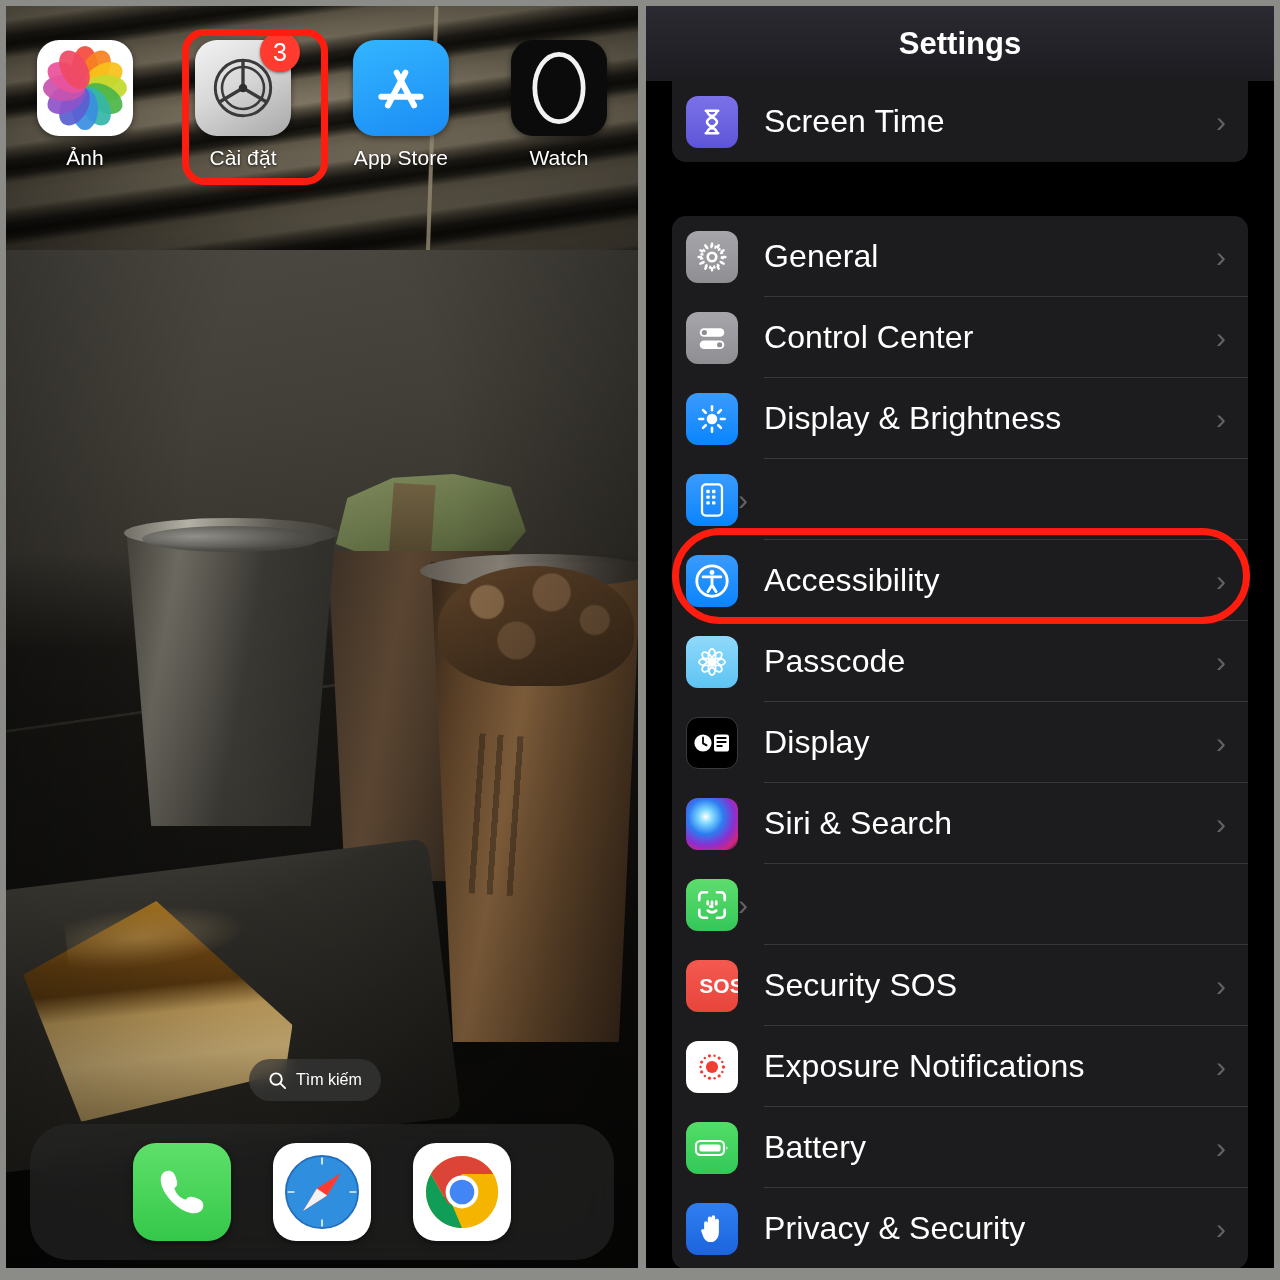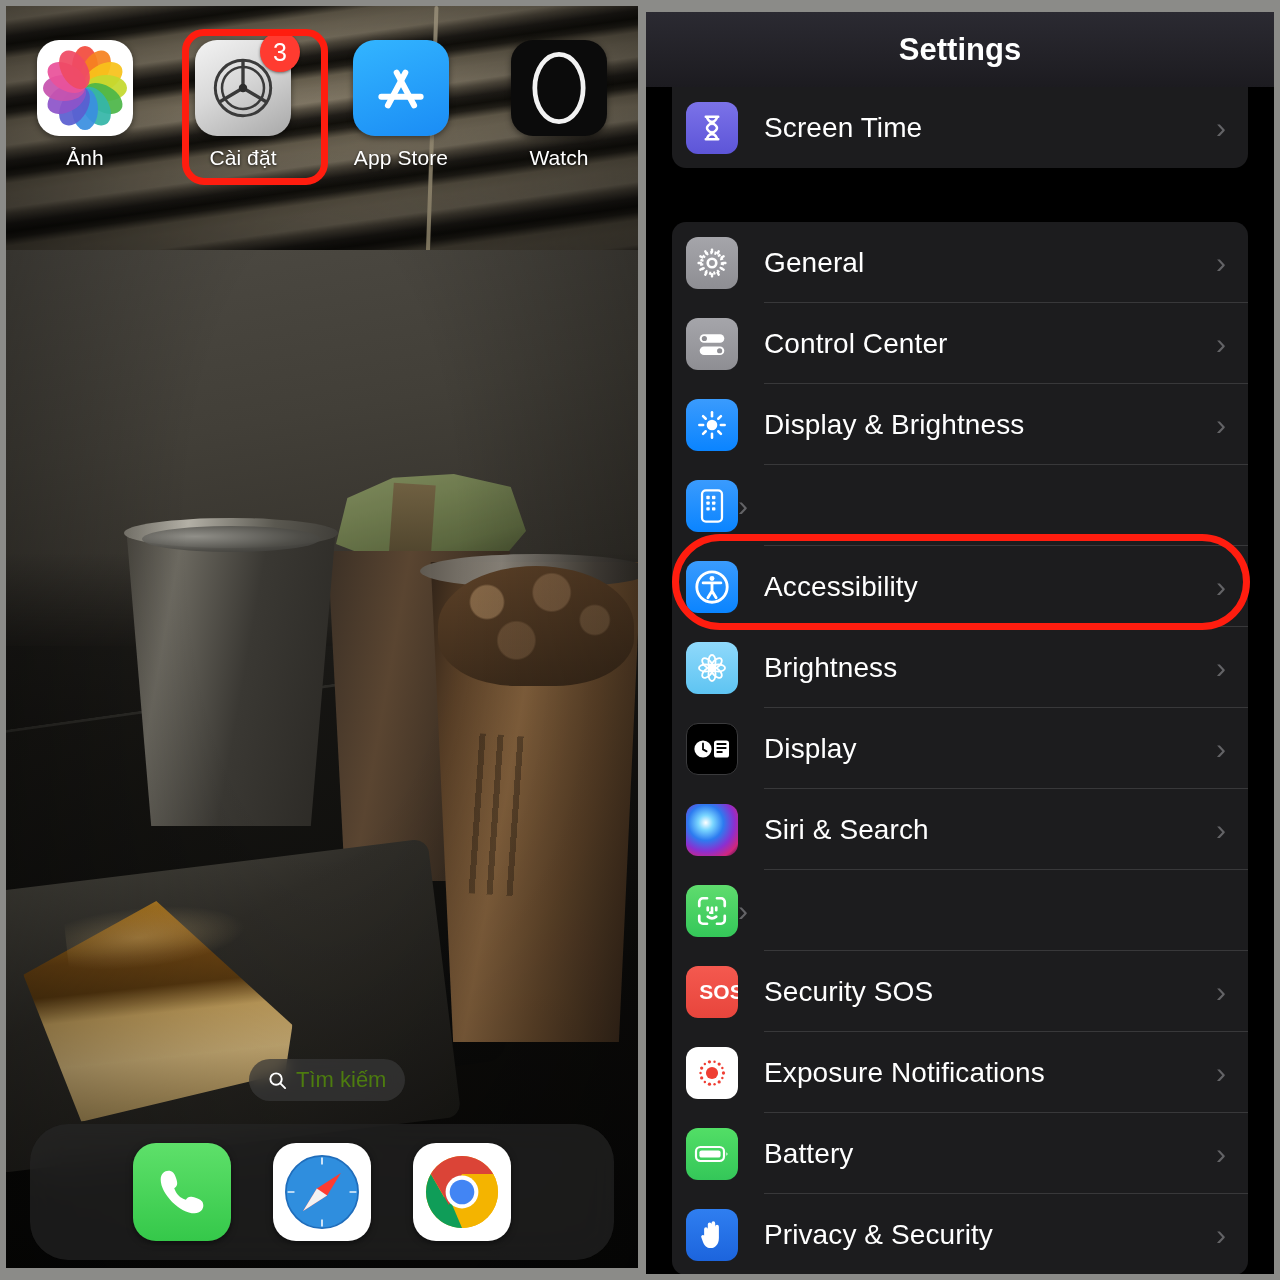--- a/index.html
+++ b/index.html
@@ -237,21 +237,21 @@
 
   
   #search-pill {
     position: absolute; left: 243px; top: 1053px;
     height: 42px; padding: 0 19px;
     display: flex; align-items: center; gap: 9px;
     background: rgba(56,56,56,.72);
     backdrop-filter: blur(8px);
     border-radius: 21px;
   }
-  #search-pill .s-label { color: #4d7c0f; font-size: 22px; }
+  #search-pill .s-label { color: #ffffff; font-size: 16px; }
 
   
   #dock {
     position: absolute; left: 24px; bottom: 8px;
     width: 584px; height: 136px;
     background: rgba(40,40,40,.62);
     backdrop-filter: blur(18px);
     border-radius: 38px;
     display: flex; align-items: center; justify-content: center; gap: 42px;
   }
@@ -270,21 +270,21 @@
     position: absolute;
     left: 176px; top: 23px; width: 146px; height: 156px;
     border: 7px solid #ff1d0f;
     border-radius: 22px;
     pointer-events: none;
   }
 
   
   #settings-panel {
     position: absolute;
-    left: 646px; top: 12px;
+    left: 646px; top: 6px;
     width: 628px; height: 1262px;
     background: #000;
     overflow: hidden;
   }
   #settings-header {
     height: 75px;
     background: linear-gradient(180deg, #2b2a32 0%, #232228 55%, #1c1b20 100%);
     display: flex; align-items: center; justify-content: center;
   }
   #settings-header .title {
@@ -308,21 +308,21 @@
   }
   .s-row .s-icon {
     width: 52px; height: 52px; border-radius: 12px;
     flex: 0 0 52px;
     display: flex; align-items: center; justify-content: center;
     overflow: hidden;
   }
   .s-row .s-text {
     flex: 1;
     margin-left: 26px;
-    color: #fff; font-size: 28px;
+    color: #fff; font-size: 32px;
     letter-spacing: .1px;
   }
   .s-row .s-chevron {
     color: #636366; font-size: 30px; font-weight: 300;
     margin-right: 22px;
   }
   .s-sep {
     position: absolute; left: 92px; right: 0; bottom: 0;
     height: 1px; background: #38383a;
   }
@@ -629,21 +629,21 @@
                   <ellipse cx="12" cy="7.4" rx="2.5" ry="4.6" transform="rotate(90 12 12)"></ellipse>
                   <ellipse cx="12" cy="7.4" rx="2.5" ry="4.6" transform="rotate(135 12 12)"></ellipse>
                   <ellipse cx="12" cy="7.4" rx="2.5" ry="4.6" transform="rotate(180 12 12)"></ellipse>
                   <ellipse cx="12" cy="7.4" rx="2.5" ry="4.6" transform="rotate(225 12 12)"></ellipse>
                   <ellipse cx="12" cy="7.4" rx="2.5" ry="4.6" transform="rotate(270 12 12)"></ellipse>
                   <ellipse cx="12" cy="7.4" rx="2.5" ry="4.6" transform="rotate(315 12 12)"></ellipse>
                 </g>
               <circle cx="12" cy="12" r="2.6" fill="none" stroke="#fff" stroke-width="1.3"></circle>
             </svg>
           </div>
-          <div class="s-text">Brightness</div>
+          <div class="s-text">Passcode</div>
           <div class="s-chevron">›</div>
           <div class="s-sep"></div>
         </div>
 
         <div class="s-row">
           <div class="s-icon t-standby">
             <svg width="40" height="26" viewBox="0 0 40 26" aria-hidden="true">
               <circle cx="11" cy="13" r="8.6" fill="#fff"></circle>
               <path d="M11 7.4v6l3.6 2" stroke="#000" stroke-width="1.8" fill="none" stroke-linecap="round"></path>
               <rect x="22" y="4.4" width="15" height="17.2" rx="2.6" fill="#fff"></rect>

